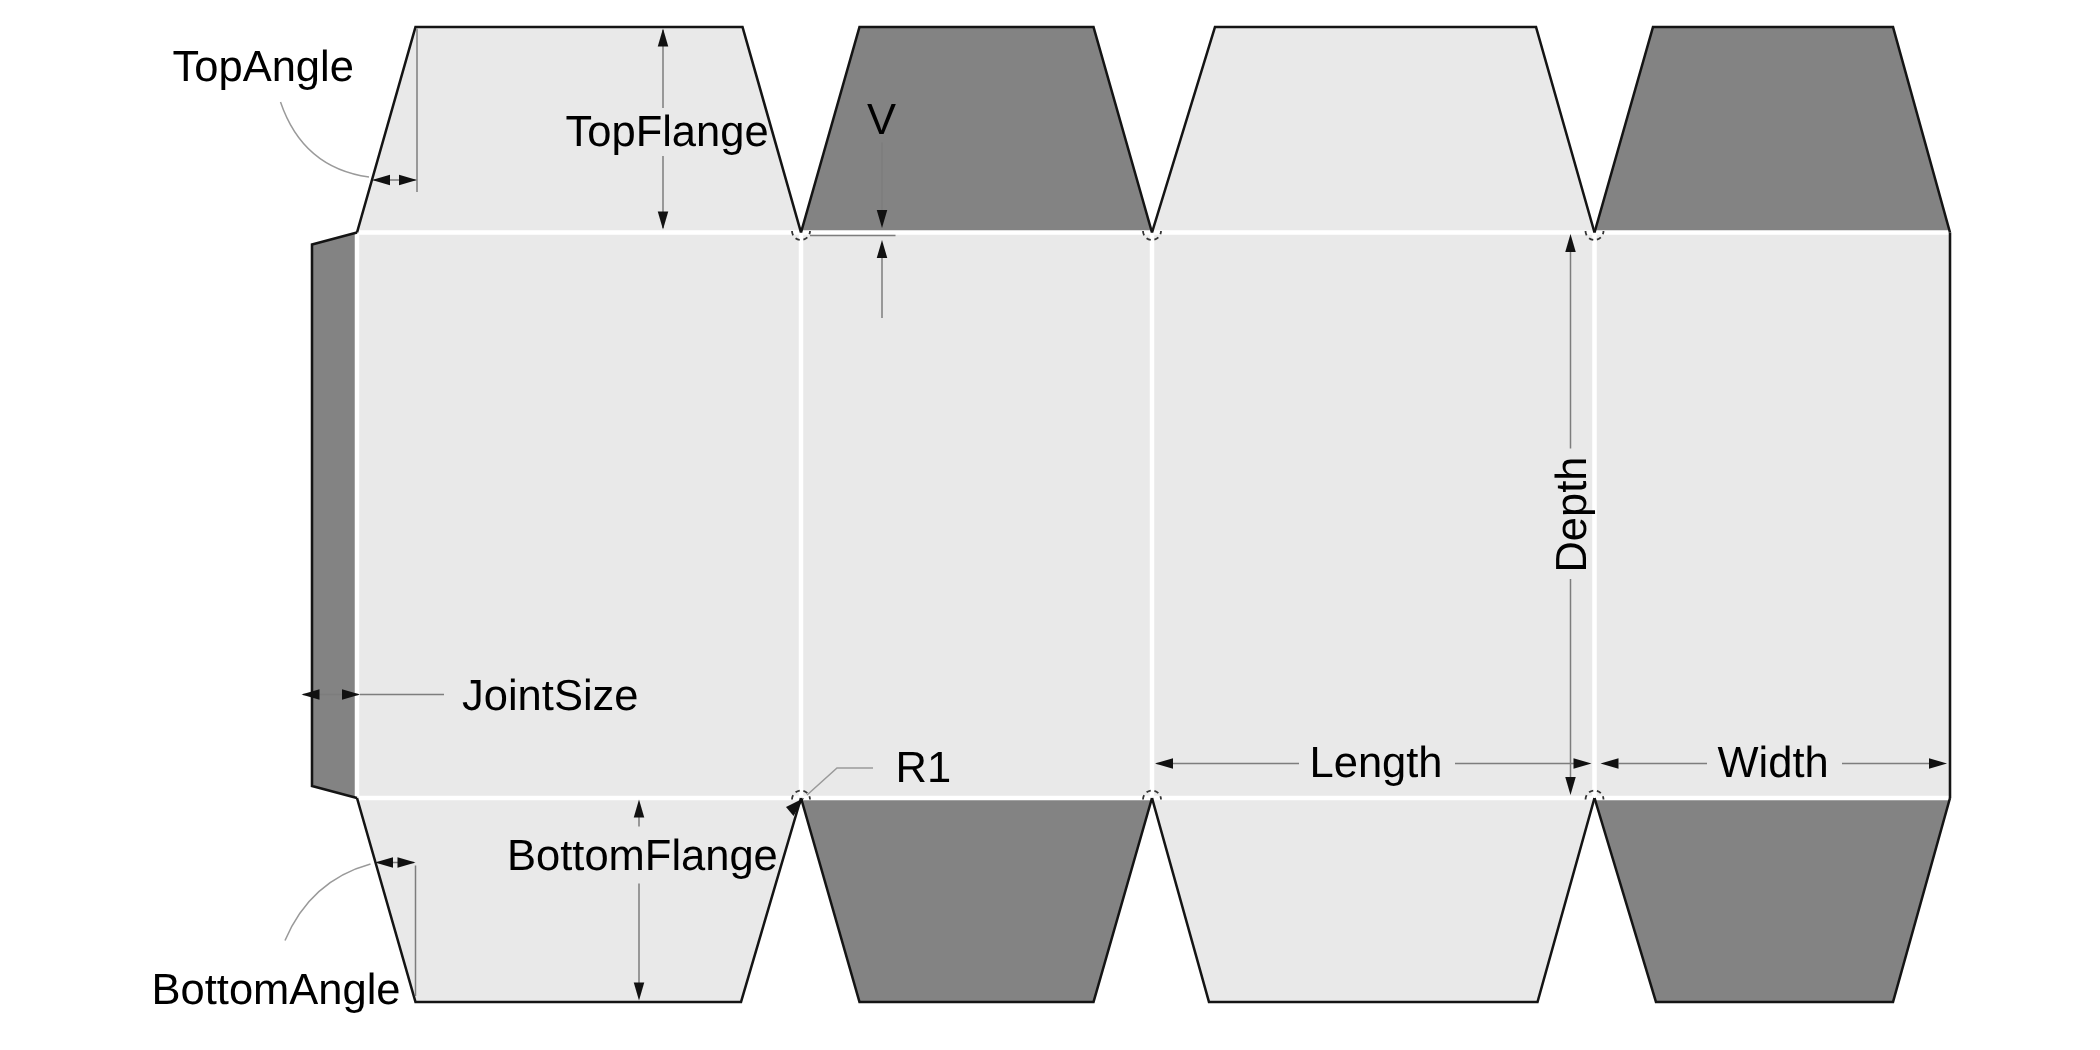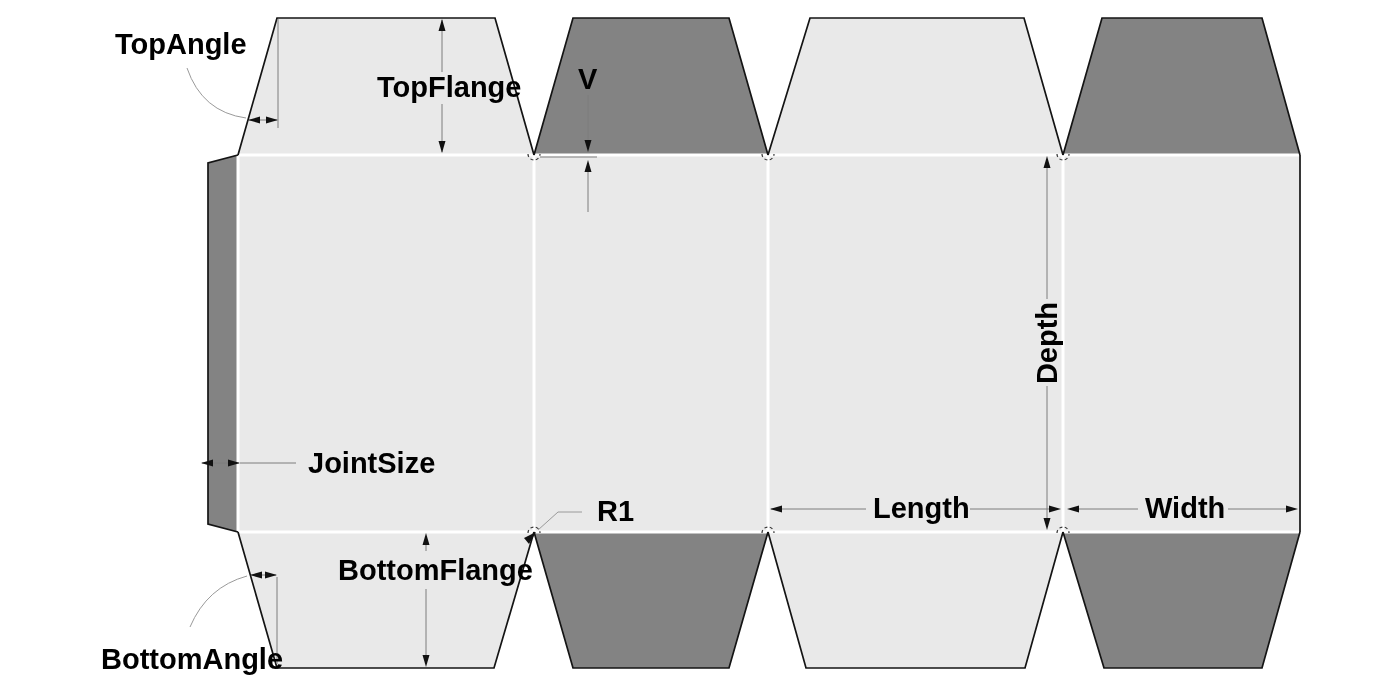--- a/index.html
+++ b/index.html
@@ -7,21 +7,20 @@
     padding: 0;
     background: #ffffff;
     font-family: "Liberation Sans", sans-serif;
   }
   .stage {
     position: relative;
     width: 1384px;
     height: 700px;
     background: #ffffff;
     overflow: hidden;
-    font-weight: bold;
   }
   svg { display: block; }
   .cut {
     fill: none;
     stroke: #141414;
     stroke-width: 1.7;
     stroke-linejoin: miter;
     stroke-linecap: butt;
   }
   .crease {

